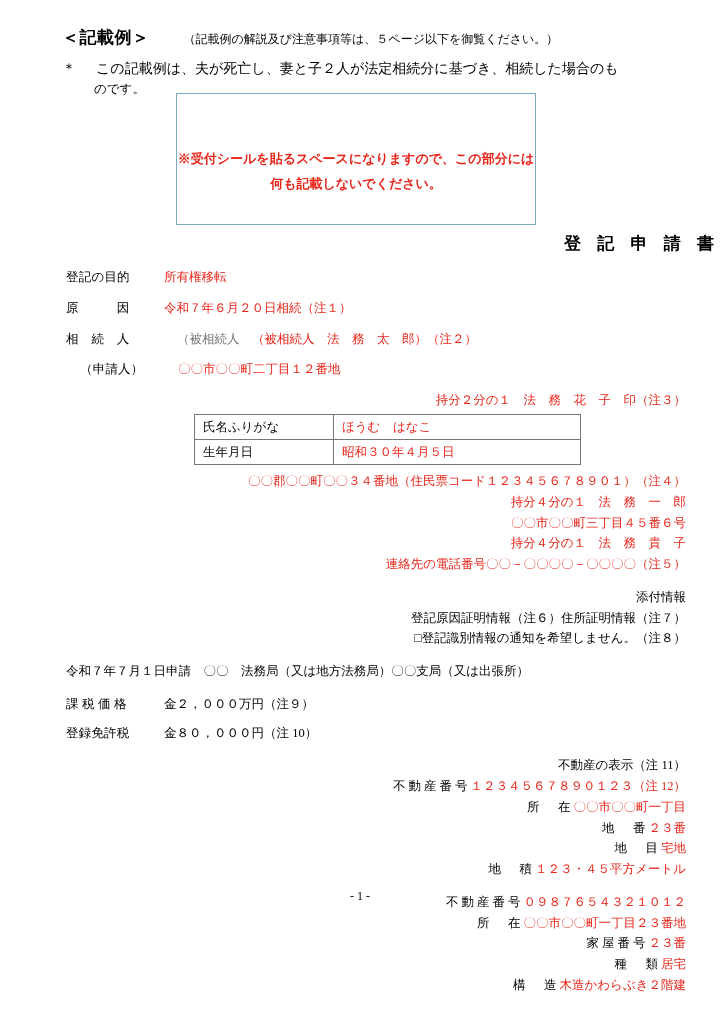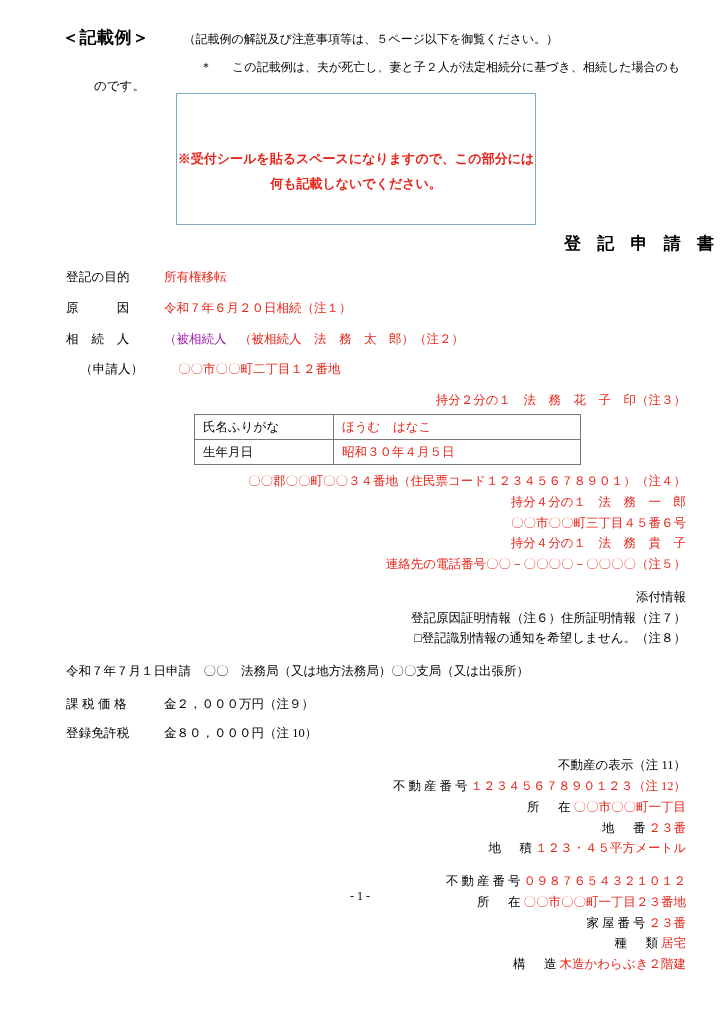--- a/index.html
+++ b/index.html
@@ -16,21 +16,21 @@
     overflow: hidden;
   }
   .page {
     position: relative;
     width: 720px;
     height: 932px;
     box-sizing: border-box;
     padding: 26px 40px 0 40px;
   }
   .red { color: #e8251a; }
-  .blk { color: #a21caf; }
+  .blk { color: #737373; margin-left: 13px; }
 
   
   .hdr-row {
     display: flex;
     align-items: baseline;
     margin-left: 22px;
   }
   .hdr-title {
     font-size: 17px;
     font-weight: bold;
@@ -38,24 +38,23 @@
     white-space: nowrap;
   }
   .hdr-note {
     font-size: 12px;
     margin-left: 34px;
     white-space: nowrap;
   }
   .star-row {
     margin-top: 9px;
     margin-left: 22px;
-    font-size: 12px;
+    font-size: 14px;
     line-height: 1.55;
     white-space: nowrap;
-    text-align: right;
   }
   .star-row .ind { display: inline-block; width: 20px; }
   .star-row2 {
     margin-left: 54px;
     font-size: 12.5px;
     line-height: 1.55;
   }
 
   
   .seal-box {
@@ -243,20 +242,23 @@
       <div class="line sub">
         <span class="prop-lbl">不動産番号</span><span class="red">１２３４５６７８９０１２３（注 12）</span>
       </div>
       <div class="line sub">
         <span class="prop-lbl">所　在</span><span class="red">〇〇市〇〇町一丁目</span>
       </div>
       <div class="line sub">
         <span class="prop-lbl">地　番</span><span class="red">２３番</span>
       </div>
       <div class="line sub">
+        <span class="prop-lbl">地　目</span><span class="red">宅地</span>
+      </div>
+      <div class="line sub">
         <span class="prop-lbl">地　積</span><span class="red">１２３・４５平方メートル</span>
       </div>
 
       <div style="height:12px;"></div>
 
       <div class="line sub">
         <span class="prop-lbl">不動産番号</span><span class="red">０９８７６５４３２１０１２</span>
       </div>
       <div class="line sub">
         <span class="prop-lbl">所　在</span><span class="red">〇〇市〇〇町一丁目２３番地</span>

